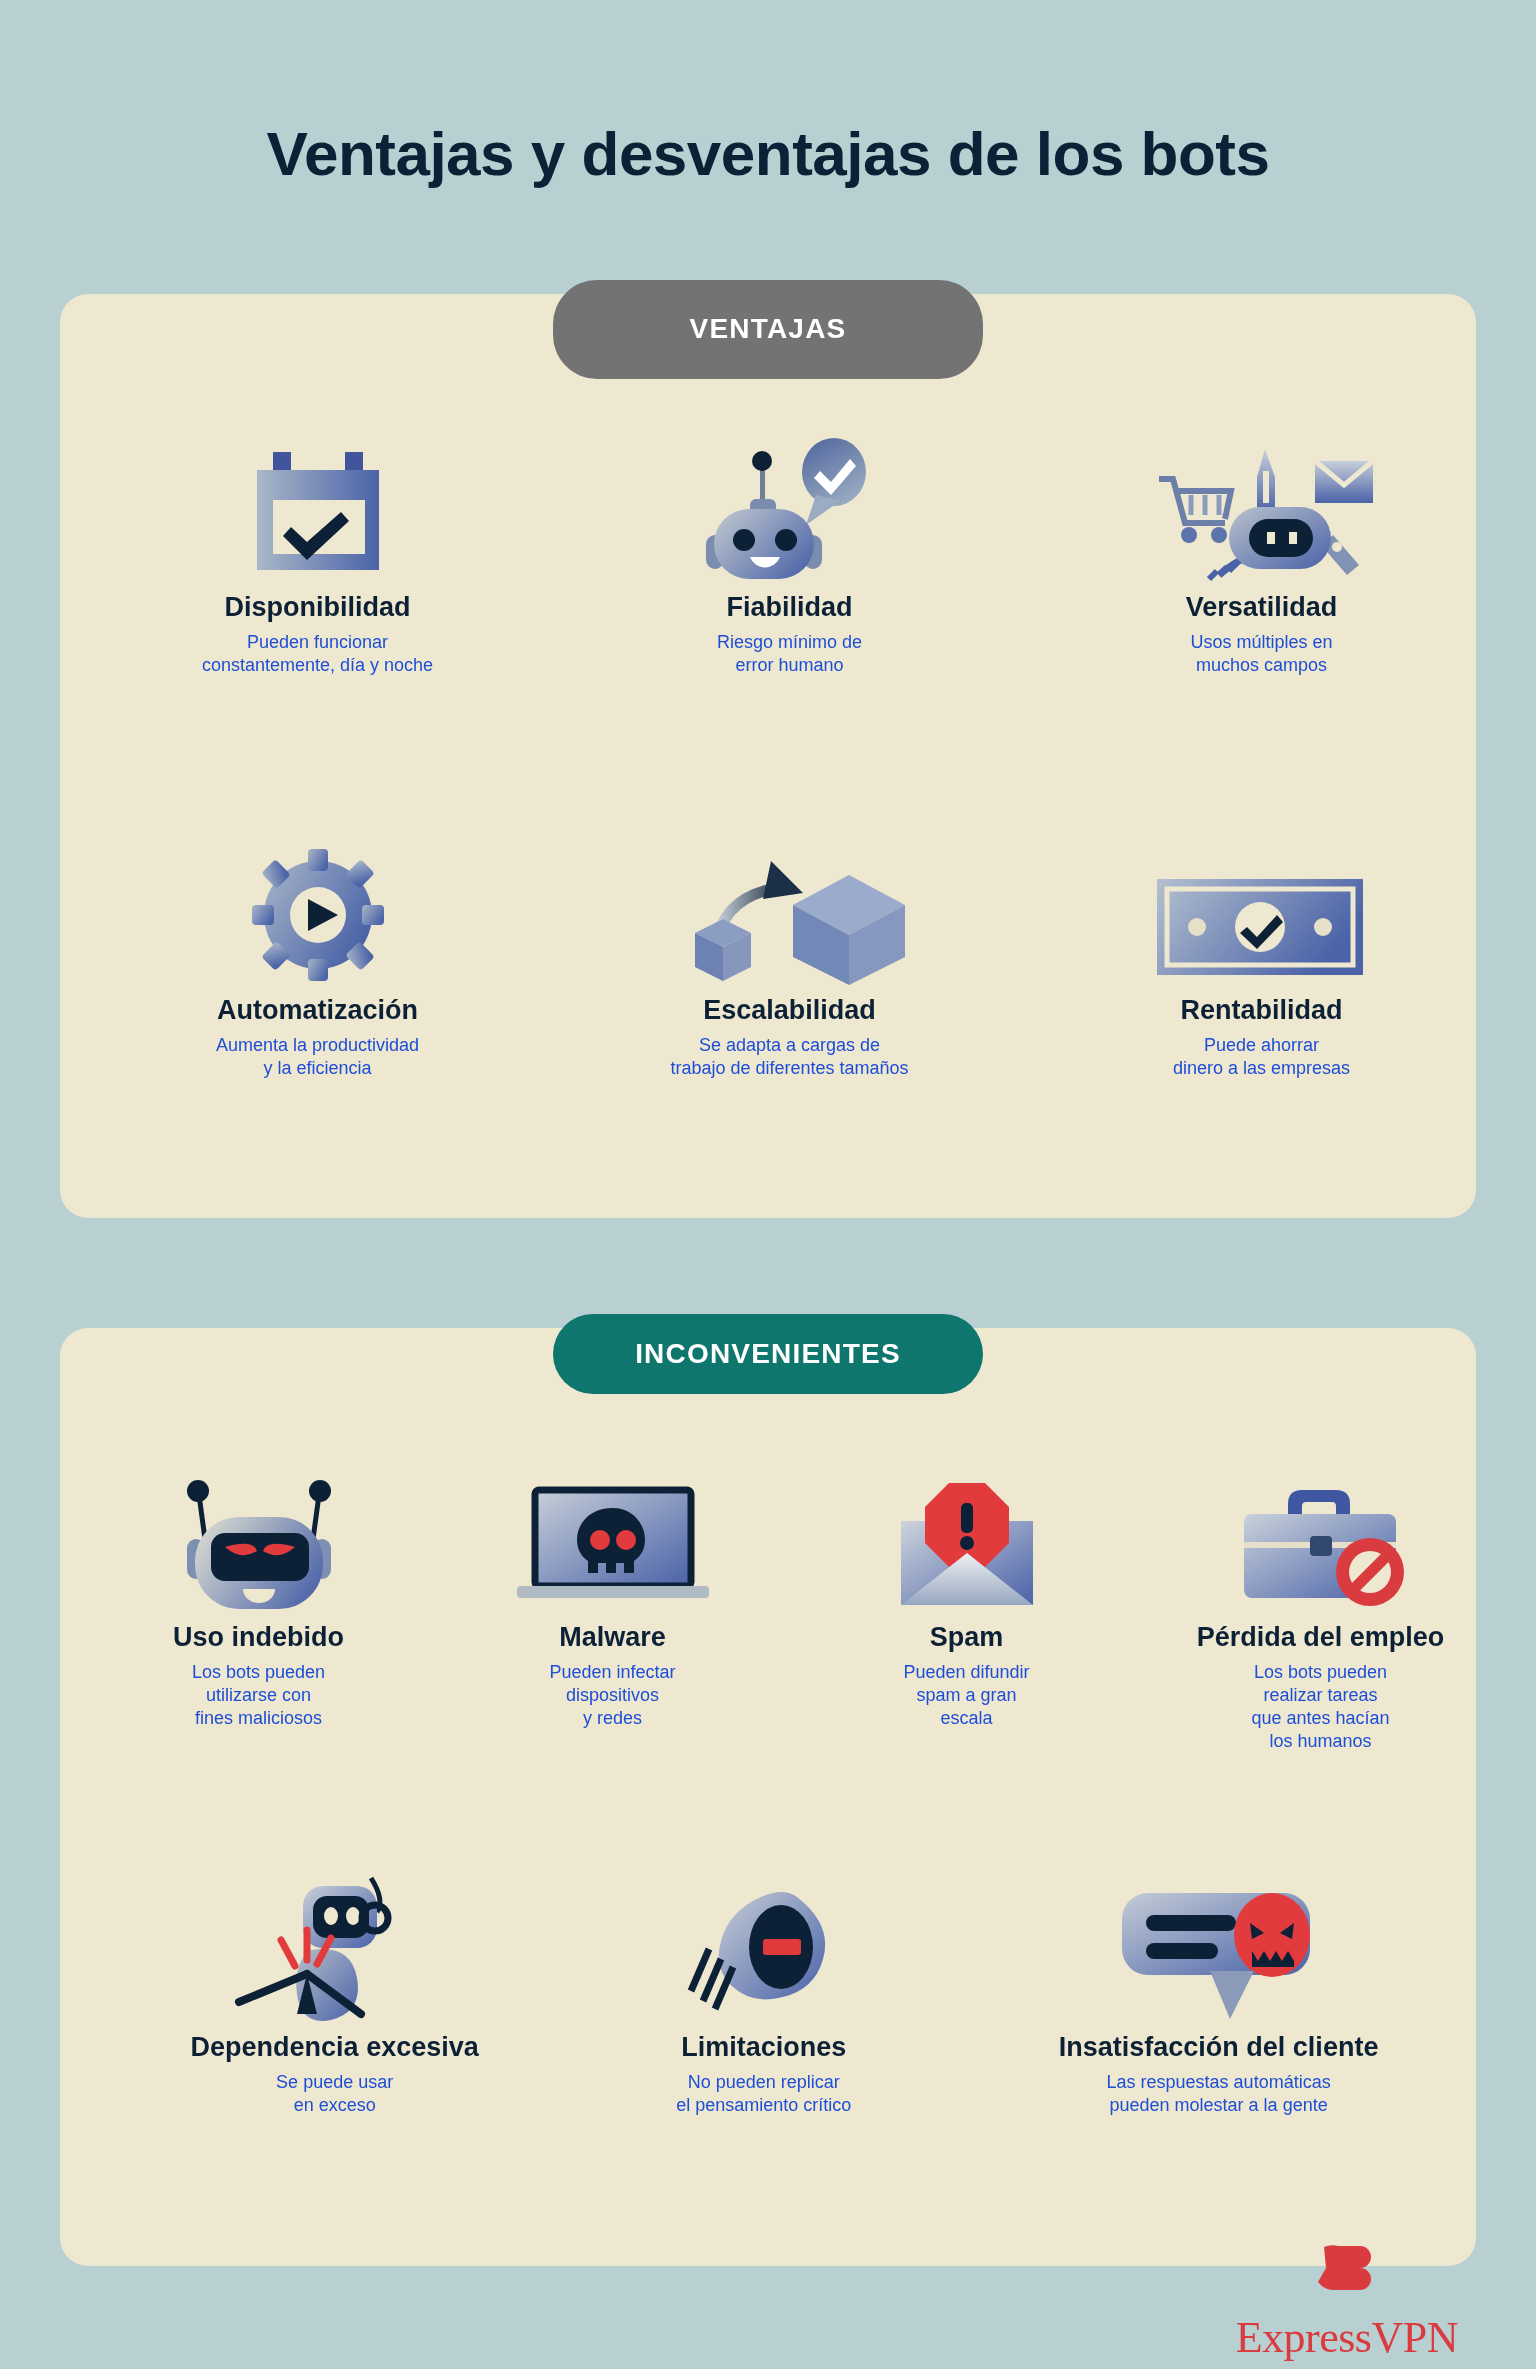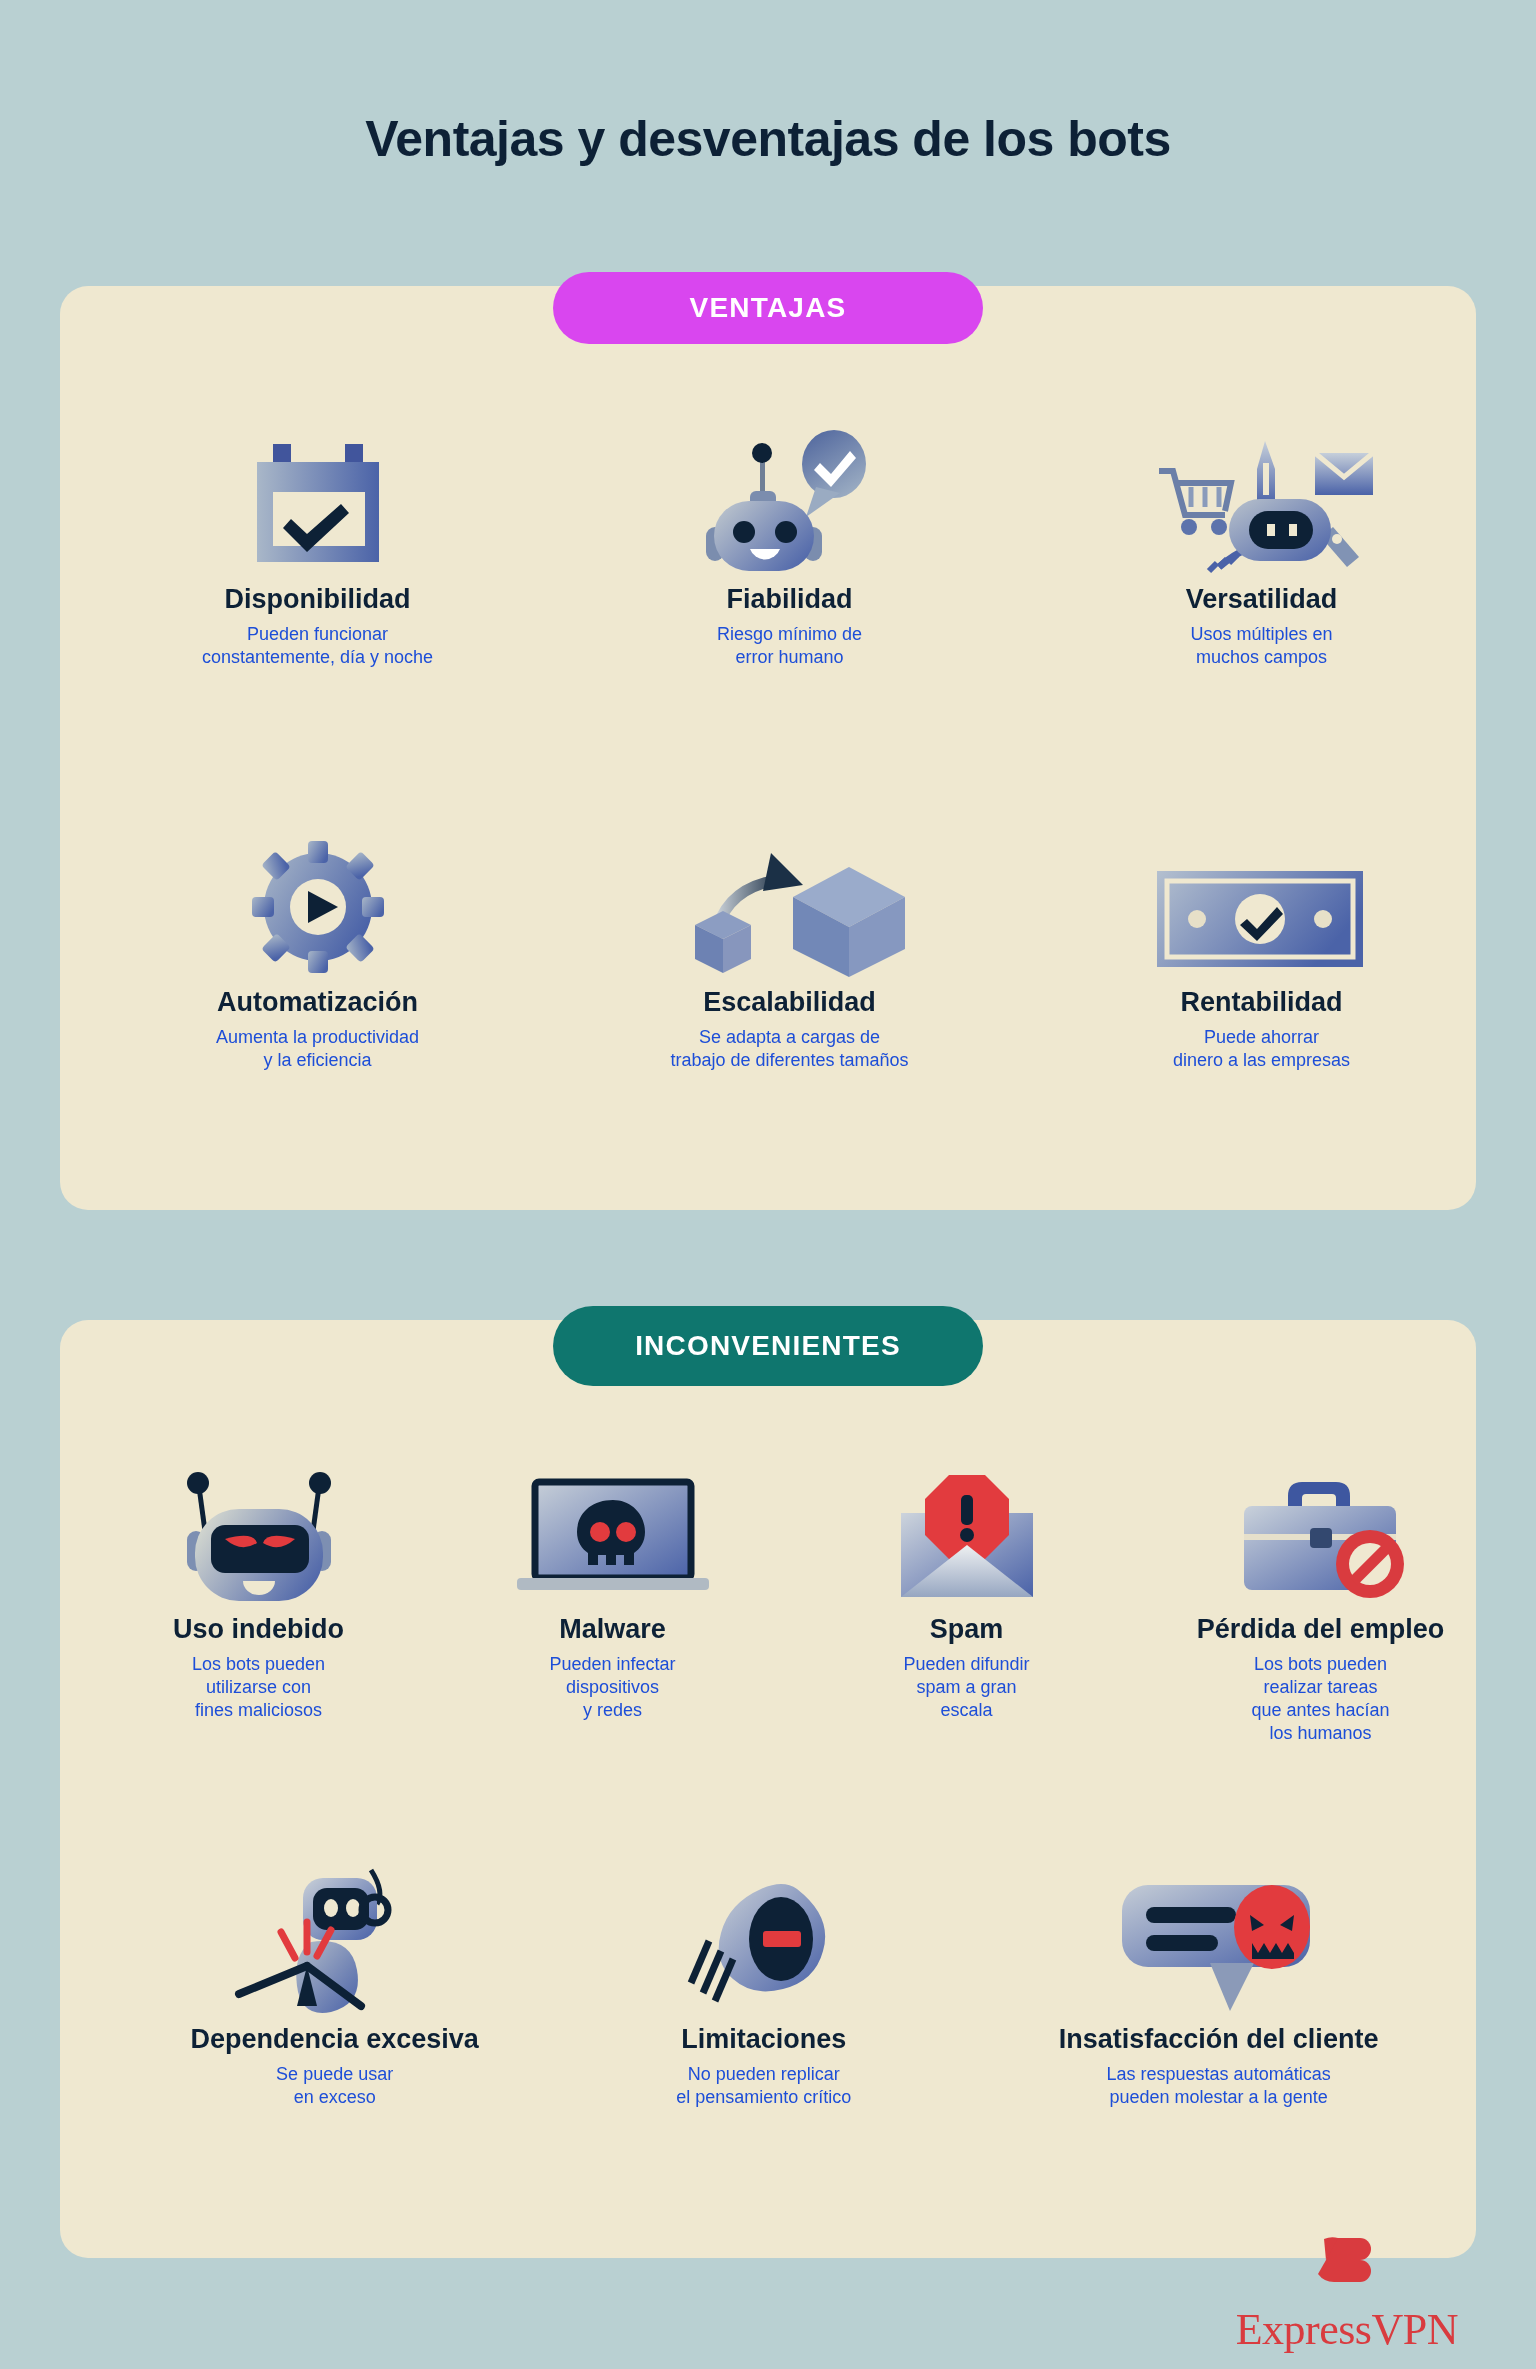--- a/index.html
+++ b/index.html
@@ -8,21 +8,21 @@
     background:#b9d0d2;
     font-family:"Liberation Sans", sans-serif;
     color:#0f2237;
     overflow:hidden;
     position:relative;
   }
   .page { width:1536px; height:2369px; position:relative; }
 
   .title {
     text-align:center;
-    font-size:50px;
+    font-size:62px;
     font-weight:bold;
     letter-spacing:-0.5px;
     color:#0d2136;
     padding-top:78px;
     line-height:1.1;
   }
 
   .panel {
     position:absolute;
     left:60px; right:60px;
@@ -39,21 +39,21 @@
     border-radius:44px;
     color:#ffffff;
     font-size:28px;
     font-weight:bold;
     letter-spacing:1.2px;
     display:flex;
     align-items:center;
     justify-content:center;
     z-index:5;
   }
-  #pill-pros { top:238px; width:430px; height:72px; background:#d946ef; }
+  #pill-pros { top:238px; width:430px; height:99px; background:#737373; }
   #pill-cons { top:1272px; width:430px; height:80px; background:#0f766e;text-align:center; }
 
   .grid { display:flex; width:100%; }
   .cell {
     display:flex;
     flex-direction:column;
     align-items:center;
     text-align:center;
     padding-left:43px;
   }

